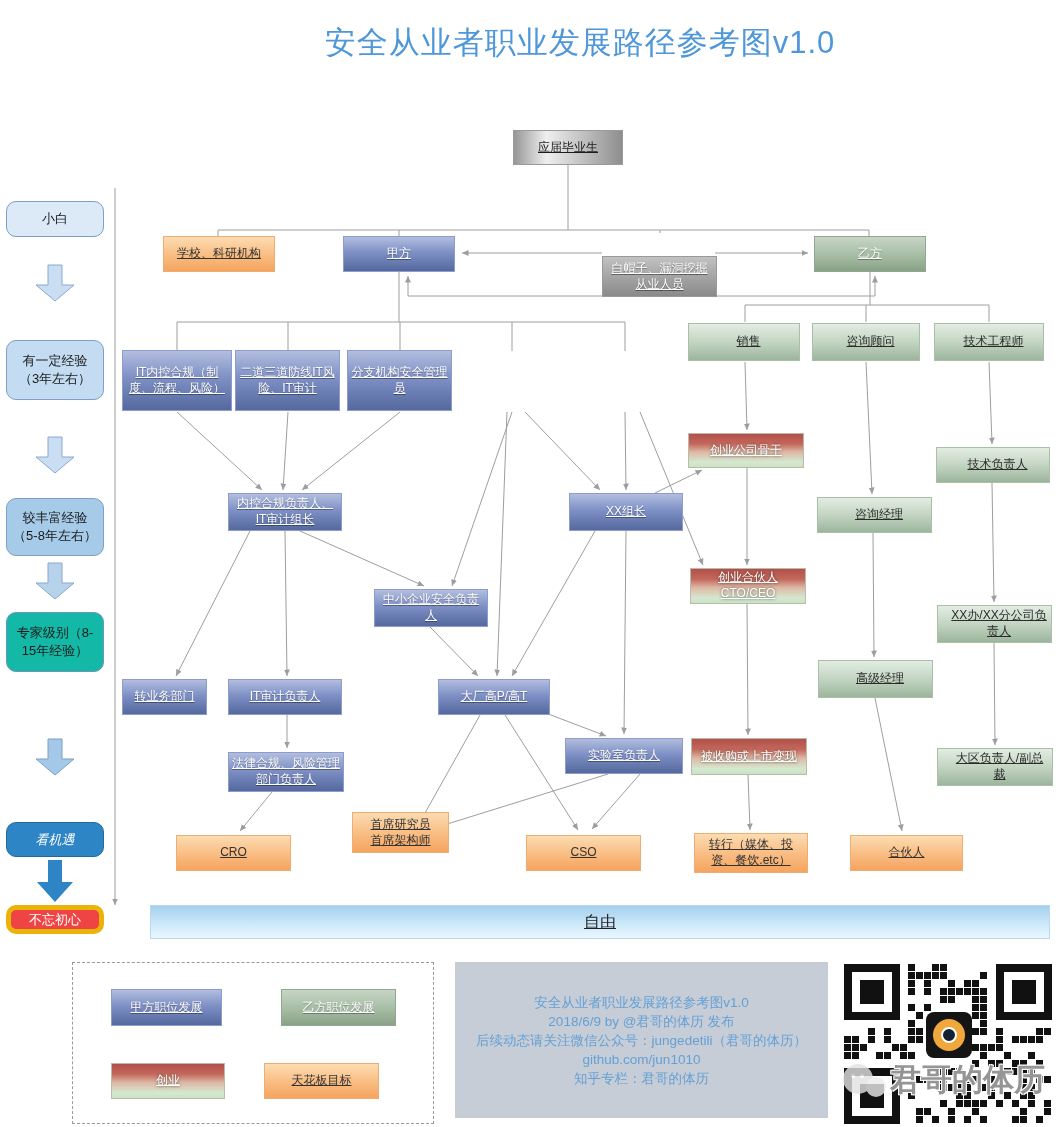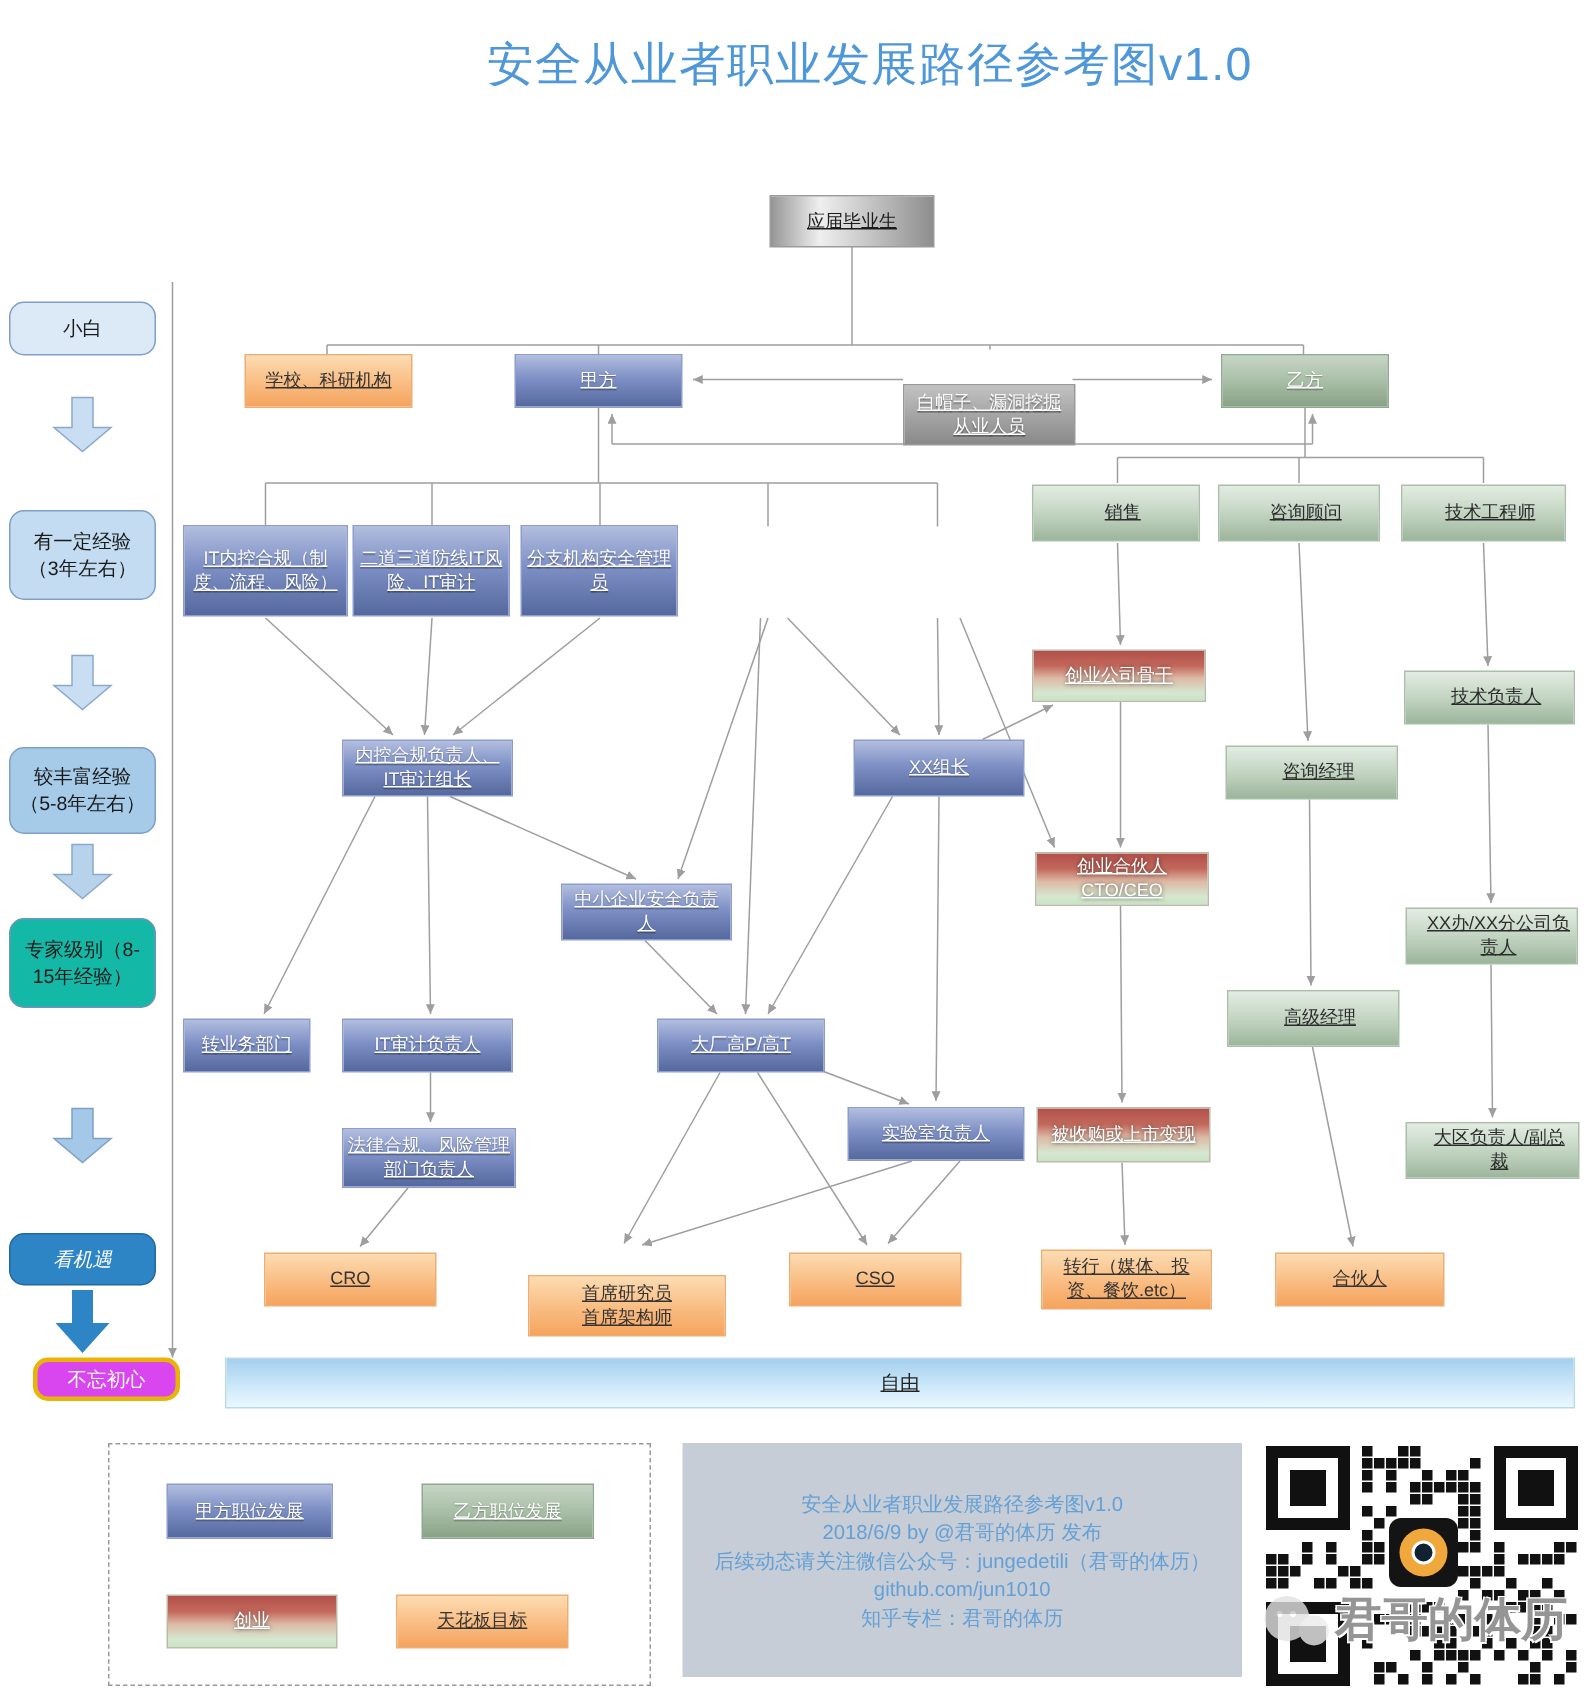--- a/index.html
+++ b/index.html
@@ -19,29 +19,29 @@
         border:1px solid #8fa88f;color:#fff;text-shadow:0 1px 1px rgba(0,0,0,.3);}
   .orange{background:linear-gradient(180deg,#fcdcb2 0%,#f9bc82 55%,#f5a45e 100%);
         border:1px solid #eead72;color:#333;}
   .redgreen{background:linear-gradient(180deg,#b2504a 0%,#c3685c 30%,#ddb9a6 55%,#d5e8d0 85%,#c9e3c6 100%);
         border:1px solid #bba;color:#fff;text-shadow:0 0 3px rgba(0,0,0,.6);}
   .silver{background:linear-gradient(90deg,#969696 0%,#efefef 30%,#cdcdcd 55%,#8e8e8e 100%);
         border:1px solid #9a9a9a;color:#1c1c1c;}
   .gray2{background:linear-gradient(180deg,#c2c2c2 0%,#a5a5a5 50%,#8a8a8a 100%);
         border:1px solid #9a9a9a;color:#fff;text-shadow:0 1px 1px rgba(0,0,0,.4);margin-top:24px;}
   .freedom{background:linear-gradient(180deg,#a4cfee 0%,#cfeafa 60%,#eaf7ff 100%);
-        border:1px solid #bcd9ec;color:#222;font-size:13px;}
+        border:1px solid #bcd9ec;color:#222;font-size:16px;}
   .stage{position:absolute;display:flex;align-items:center;justify-content:center;text-align:center;
         font-size:13px;box-sizing:border-box;border-radius:10px;z-index:2;color:#1a1a1a;padding:2px 6px;}
   .s1{background:#dce9f7;border:1px solid #7f9fc6;}
   .s2{background:#c3dcf1;border:1px solid #7f9fc6;}
   .s3{background:#a6cbe9;border:1px solid #7f9fc6;}
   .s4{background:#14b8a6;border:1px solid #6f93bb;}
   .s5{background:#2d85c5;border:1px solid #23699c;color:#fff;font-style:italic;}
-  .s6{background:#d946ef;border:3px solid #eab308;color:#fff;margin-left:16px;}
+  .s6{background:#ef4444;border:5px solid #eab308;color:#fff;}
   .blockarrow{position:absolute;z-index:2;}
   #legend-box{position:absolute;left:72px;top:962px;width:360px;height:160px;
         border:1px dashed #9a9a9a;z-index:1;}
   #info-box{position:absolute;left:455px;top:962px;width:373px;height:156px;background:#c7cdd6;
         z-index:1;display:flex;flex-direction:column;justify-content:center;align-items:center;}
   #info-box div{color:#64a0d6;font-size:13.5px;line-height:19px;text-align:center;width:100%;}
   #qr{position:absolute;left:838px;top:958px;width:221px;height:169px;background:#fff;z-index:1;}
   #qr-center-logo{position:absolute;left:88px;top:54px;width:46px;height:46px;background:#141414;
         border-radius:8px;display:flex;align-items:center;justify-content:center;}
   #qr-center-logo .ring{width:32px;height:32px;border-radius:50%;background:#f0a83c;
@@ -169,21 +169,21 @@
 
   <div class="node blue" style="left:122px;top:679px;width:85px;height:36px">转业务部门</div>
   <div class="node blue" style="left:228px;top:679px;width:114px;height:36px">IT审计负责人</div>
   <div class="node blue" style="left:438px;top:679px;width:112px;height:36px">大厂高P/高T</div>
   <div class="node blue" style="left:565px;top:738px;width:118px;height:36px">实验室负责人</div>
   <div class="node redgreen" style="left:691px;top:738px;width:116px;height:37px">被收购或上市变现</div>
   <div class="node green" style="left:937px;top:748px;width:116px;height:38px">大区负责人/副总裁</div>
   <div class="node blue" style="left:228px;top:752px;width:116px;height:40px">法律合规、风险管理部门负责人</div>
 
   <div class="node orange" style="left:176px;top:835px;width:115px;height:36px">CRO</div>
-  <div class="node orange" style="left:352px;top:850px;width:132px;height:41px">首席研究员
+  <div class="node orange" style="left:352px;top:812px;width:97px;height:41px">首席研究员
 首席架构师</div>
   <div class="node orange" style="left:526px;top:835px;width:115px;height:36px">CSO</div>
   <div class="node orange" style="left:694px;top:833px;width:114px;height:40px">转行（媒体、投资、餐饮.etc）</div>
   <div class="node orange" style="left:850px;top:835px;width:113px;height:36px">合伙人</div>
 
   <div class="node freedom" style="left:150px;top:905px;width:900px;height:34px">自由</div>
 
   <div id="legend-box">
     <div class="node blue" style="left:38px;top:26px;width:111px;height:37px">甲方职位发展</div>
     <div class="node green-dark" style="left:208px;top:26px;width:115px;height:37px">乙方职位发展</div>

